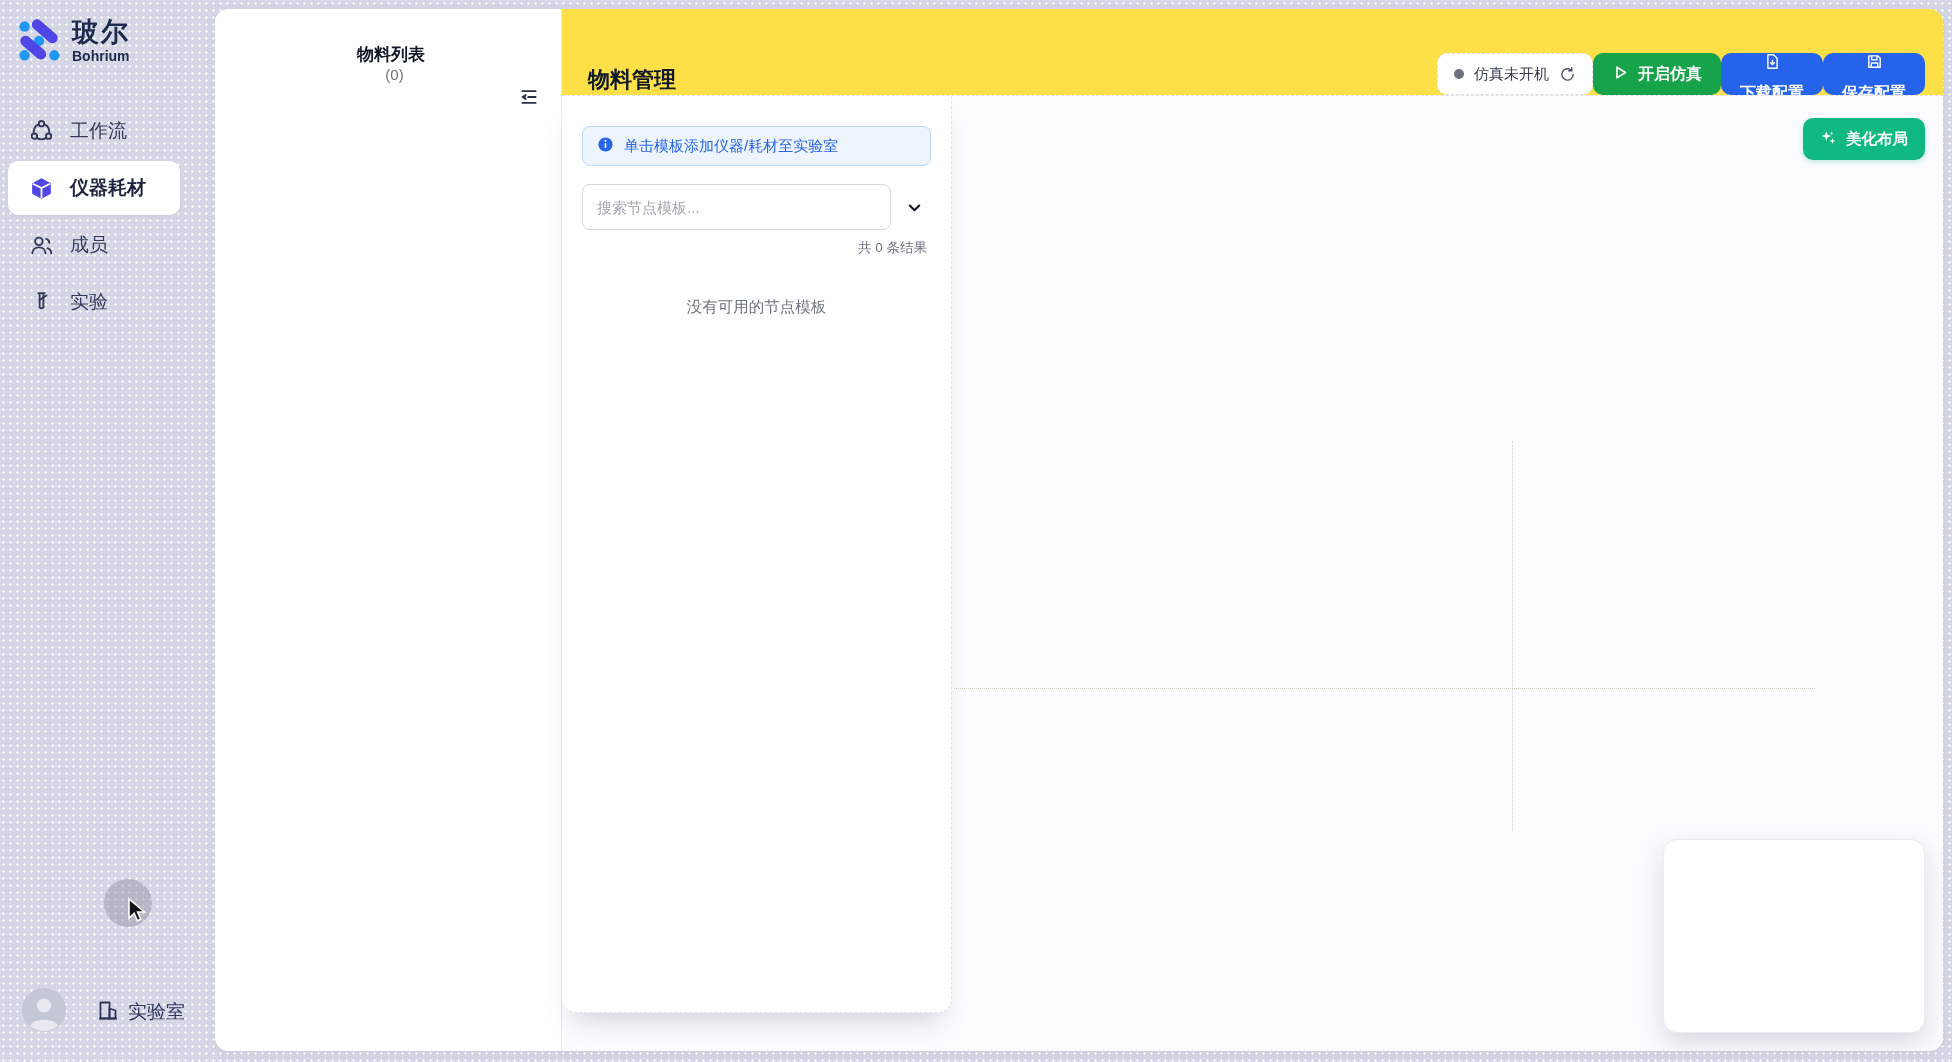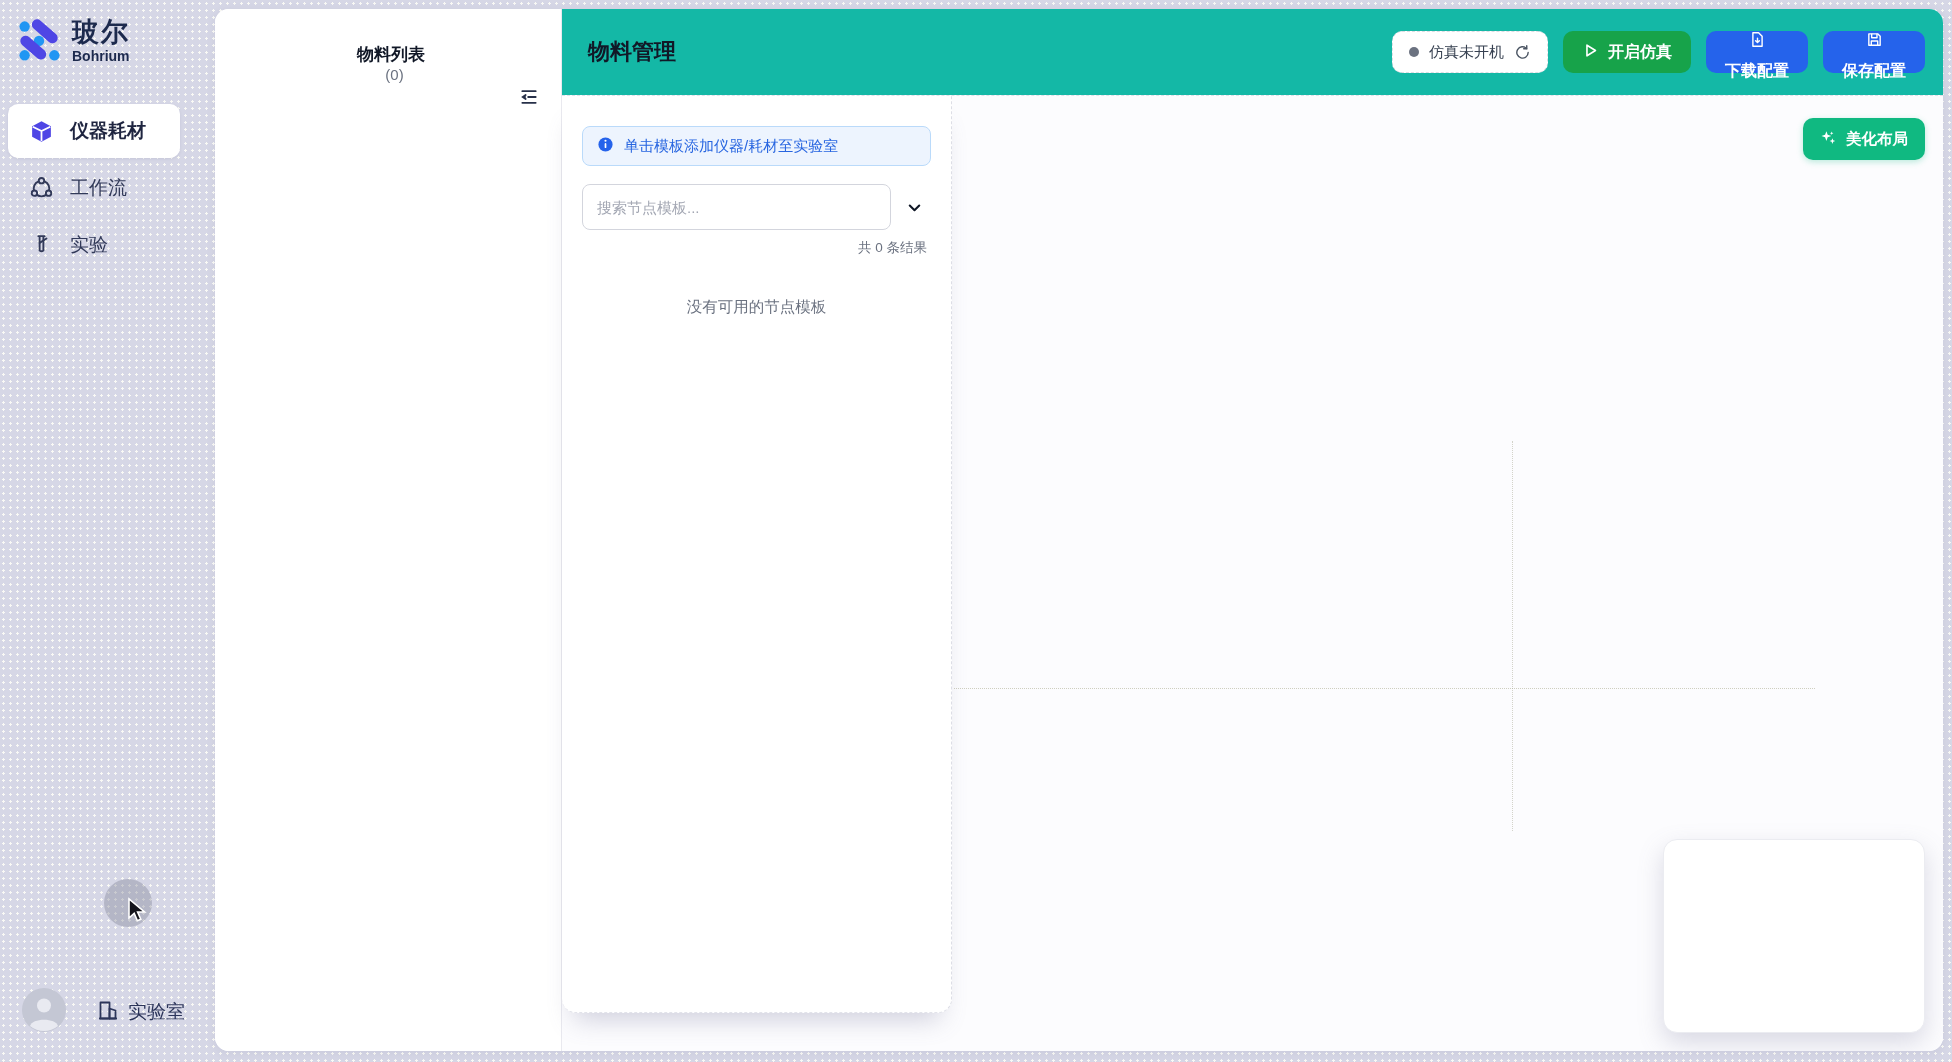--- a/index.html
+++ b/index.html
@@ -40,24 +40,24 @@
     box-shadow:0 2px 10px rgba(90,90,130,.10); }
 
   .materials-panel { width:347px; flex:0 0 347px; border-right:1px solid #e9e9ef; background:#fff; }
   .materials-head { display:flex; align-items:center; padding:34px 18px 0 24px;flex-direction:column; }
   .materials-title { font-size:17px; font-weight:700; color:#111827; }
   .materials-count { font-size:15px; color:#6b7280; margin-left:7px; }
   .fold-btn { margin-left:auto; width:28px; height:28px; display:flex; align-items:center;
     justify-content:center; cursor:pointer; border-radius:6px; }
 
   .main { flex:1; display:flex; flex-direction:column; min-width:0; }
-  .main-header { height:86px; flex:0 0 86px; display:flex; align-items:center;
-    padding:0 18px 0 26px; background:#14b8a6; }
+  .main-header { height:86px; flex:0 0 86px; display:flex; align-items:flex-end;
+    padding:0 18px 0 26px; background:#fde047; }
   .page-title { font-size:22px; font-weight:700; color:#111827; }
-  .header-controls { margin-left:auto; display:flex; align-items:center; gap:15px; }
+  .header-controls { margin-left:auto; display:flex; align-items:center; }
 
   .status-pill { display:flex; align-items:center; gap:10px; height:42px; padding:0 16px;
     border:1px dashed #dcdde3; border-radius:10px; background:#fff; cursor:default; }
   .status-dot { width:10px; height:10px; border-radius:50%; background:#6b7280; }
   .status-text { font-size:15px; color:#374151; font-weight:500; }
   .refresh-btn { display:flex; align-items:center; cursor:pointer; }
 
   .btn { display:flex; align-items:center; gap:9px; height:42px; padding:0 19px;
     border:none; border-radius:10px; color:#fff; font-size:16px; font-weight:600;
     cursor:pointer; font-family:inherit; }
@@ -113,39 +113,50 @@
         <circle cx="40" cy="41" r="5.4" fill="#2196f3"></circle>
       </svg>
     </span>
     <span class="brand-text">
       <span class="brand-zh">玻尔</span>
       <span class="brand-en">Bohrium</span>
     </span>
   </div>
 
   <div class="nav">
-    <div class="nav-item active">
-      <span class="nav-icon">
-        <svg width="25" height="25" viewBox="0 0 24 24">
-          <path d="M12 2.2 L21 7 L21 17 L12 21.8 L3 17 L3 7 Z" fill="#4f46e5"></path>
-          <path d="M3.6 7.4 L12 11.6 L20.4 7.4 M12 11.6 L12 21" stroke="#ffffff" stroke-width="1.7" fill="none"></path>
-        </svg>
-      </span>
-      <span>仪器耗材</span>
-    </div>
     <div class="nav-item">
       <span class="nav-icon">
         <svg width="25" height="25" viewBox="0 0 24 24" fill="none" stroke="#323a59" stroke-width="1.8">
           <circle cx="12" cy="12" r="7.5"></circle>
           <circle cx="12" cy="4.5" r="2.6" fill="#d6d7e6"></circle>
           <circle cx="5.2" cy="16.5" r="2.6" fill="#d6d7e6"></circle>
           <circle cx="18.8" cy="16.5" r="2.6" fill="#d6d7e6"></circle>
         </svg>
       </span>
       <span>工作流</span>
+    </div>
+    <div class="nav-item active">
+      <span class="nav-icon">
+        <svg width="25" height="25" viewBox="0 0 24 24">
+          <path d="M12 2.2 L21 7 L21 17 L12 21.8 L3 17 L3 7 Z" fill="#4f46e5"></path>
+          <path d="M3.6 7.4 L12 11.6 L20.4 7.4 M12 11.6 L12 21" stroke="#ffffff" stroke-width="1.7" fill="none"></path>
+        </svg>
+      </span>
+      <span>仪器耗材</span>
+    </div>
+    <div class="nav-item">
+      <span class="nav-icon">
+        <svg width="25" height="25" viewBox="0 0 24 24" fill="none" stroke="#323a59" stroke-width="1.8" stroke-linecap="round">
+          <circle cx="9.5" cy="8" r="3.6"></circle>
+          <path d="M3.2 19.5 C3.2 15.8 6 13.8 9.5 13.8 C13 13.8 15.8 15.8 15.8 19.5"></path>
+          <path d="M16.5 5.6 C18.3 6.1 19.4 7.5 19.4 9.3"></path>
+          <path d="M17.8 14.6 C20 15.4 21.3 17.2 21.3 19.5"></path>
+        </svg>
+      </span>
+      <span>成员</span>
     </div>
     <div class="nav-item">
       <span class="nav-icon">
         <svg width="25" height="25" viewBox="0 0 24 24" fill="none" stroke="#323a59" stroke-width="1.8" stroke-linecap="round">
           <path d="M9 3 L15 3 M10.2 3 L10.2 16.8 A2.9 2.9 0 0 0 13.8 16.8 L13.8 3"></path>
           <path d="M10.2 9.5 L16.8 5.2"></path>
         </svg>
       </span>
       <span>实验</span>
     </div>

